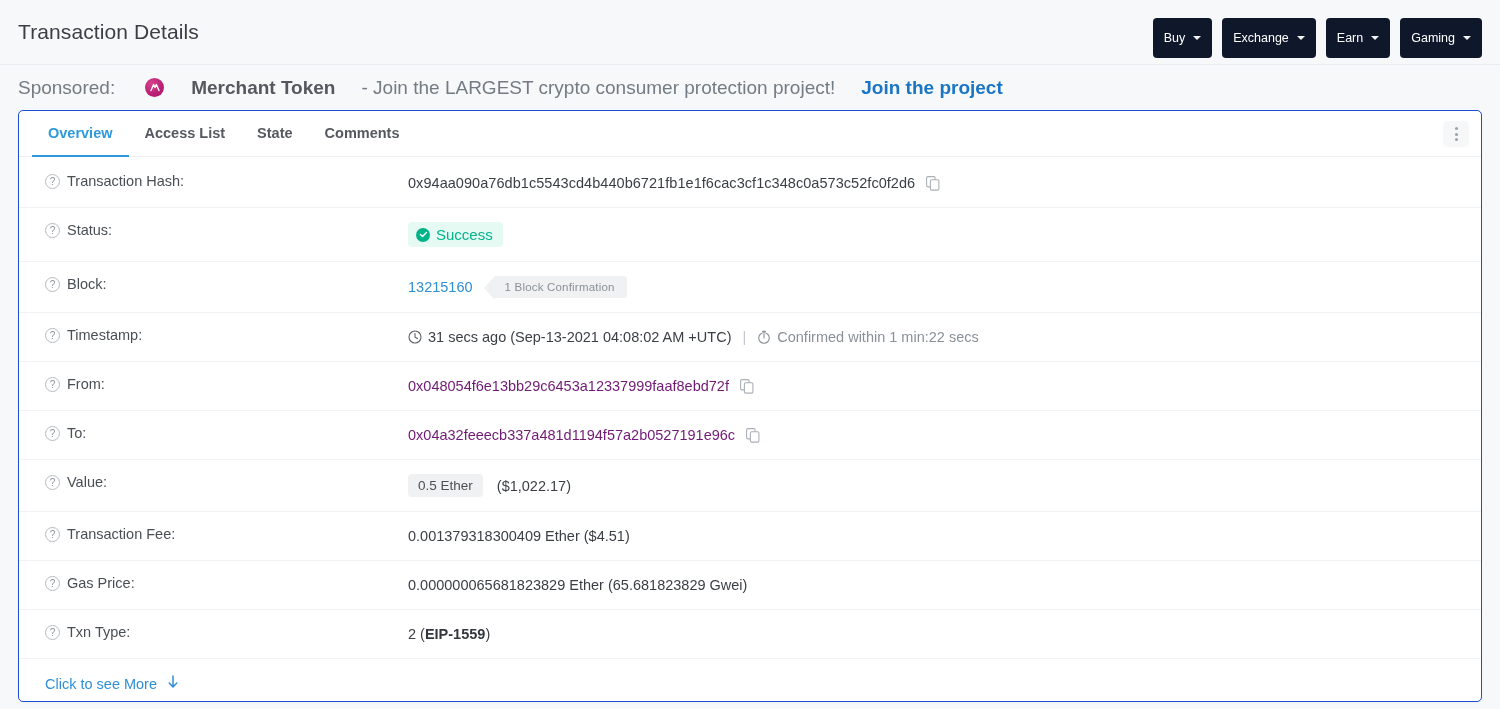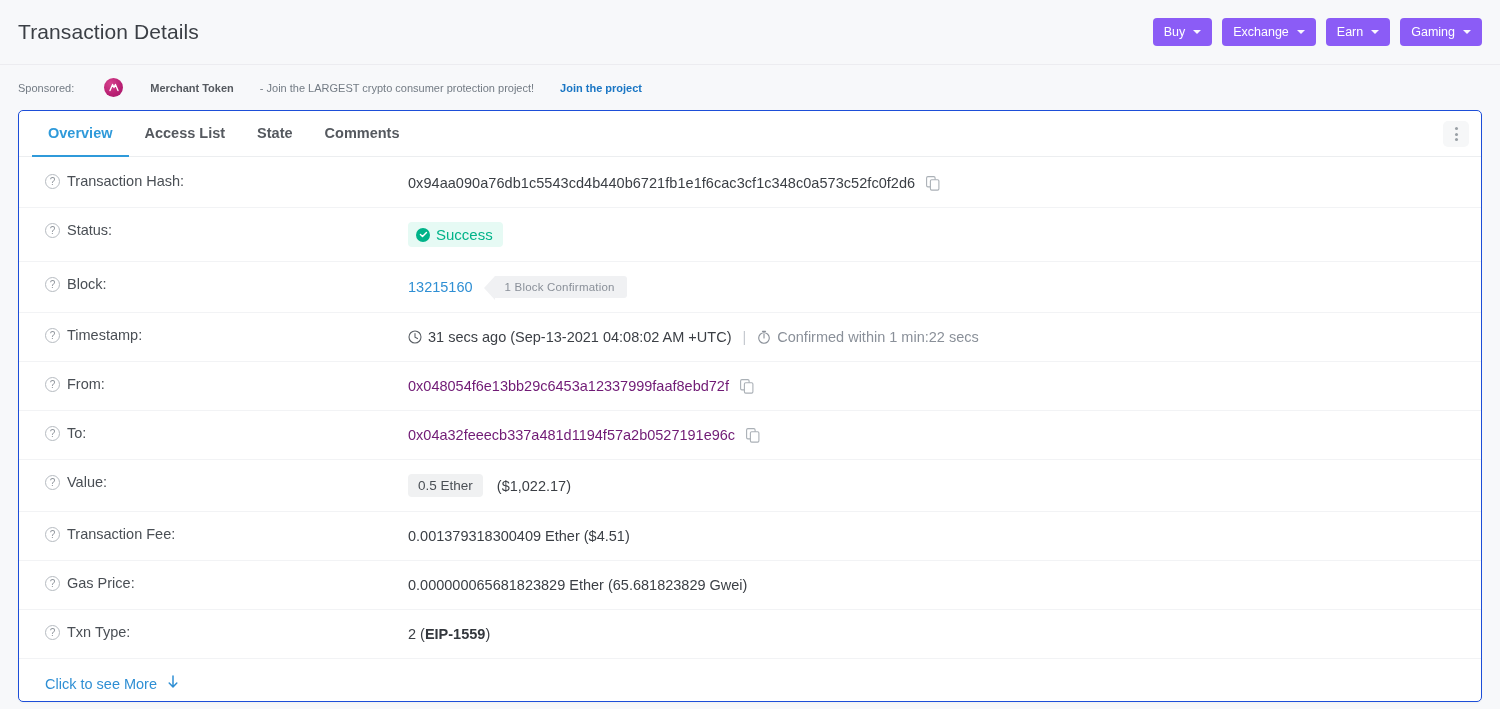--- a/index.html
+++ b/index.html
@@ -29,25 +29,25 @@
     letter-spacing: .1px;
   }
   .header-buttons {
     position: absolute;
     right: 18px;
     top: 18px;
     display: flex;
     gap: 10px;
   }
   .hdr-btn {
-    background: #8b5cf6;
+    background: #0f172a;
     color: #ffffff;
     border: none;
     border-radius: 4px;
-    height: 28px;
+    height: 40px;
     padding: 0 11px;
     font-size: 12.5px;
     font-family: "Liberation Sans", sans-serif;
     display: inline-flex;
     align-items: center;
     gap: 8px;
     cursor: pointer;
     line-height: 1;
   }
   .caret {
@@ -58,21 +58,21 @@
     display: inline-block;
     opacity: .95;
   }
 
   
   .sponsored {
     height: 46px;
     padding: 0 18px;
     display: flex;
     align-items: center;
-    font-size: 11px;
+    font-size: 19px;
     color: #6c757d;
     background: #f7f8fa;
     border-top: 1px solid #ececf0;
     gap: 20px;
   }
   .sponsored .lbl { color: #737b84; }
   .merch-logo {
     width: 19px; height: 19px;
     border-radius: 50%;
     background: radial-gradient(circle at 35% 30%, #d6428d 0%, #b81f72 60%, #a3186b 100%);

